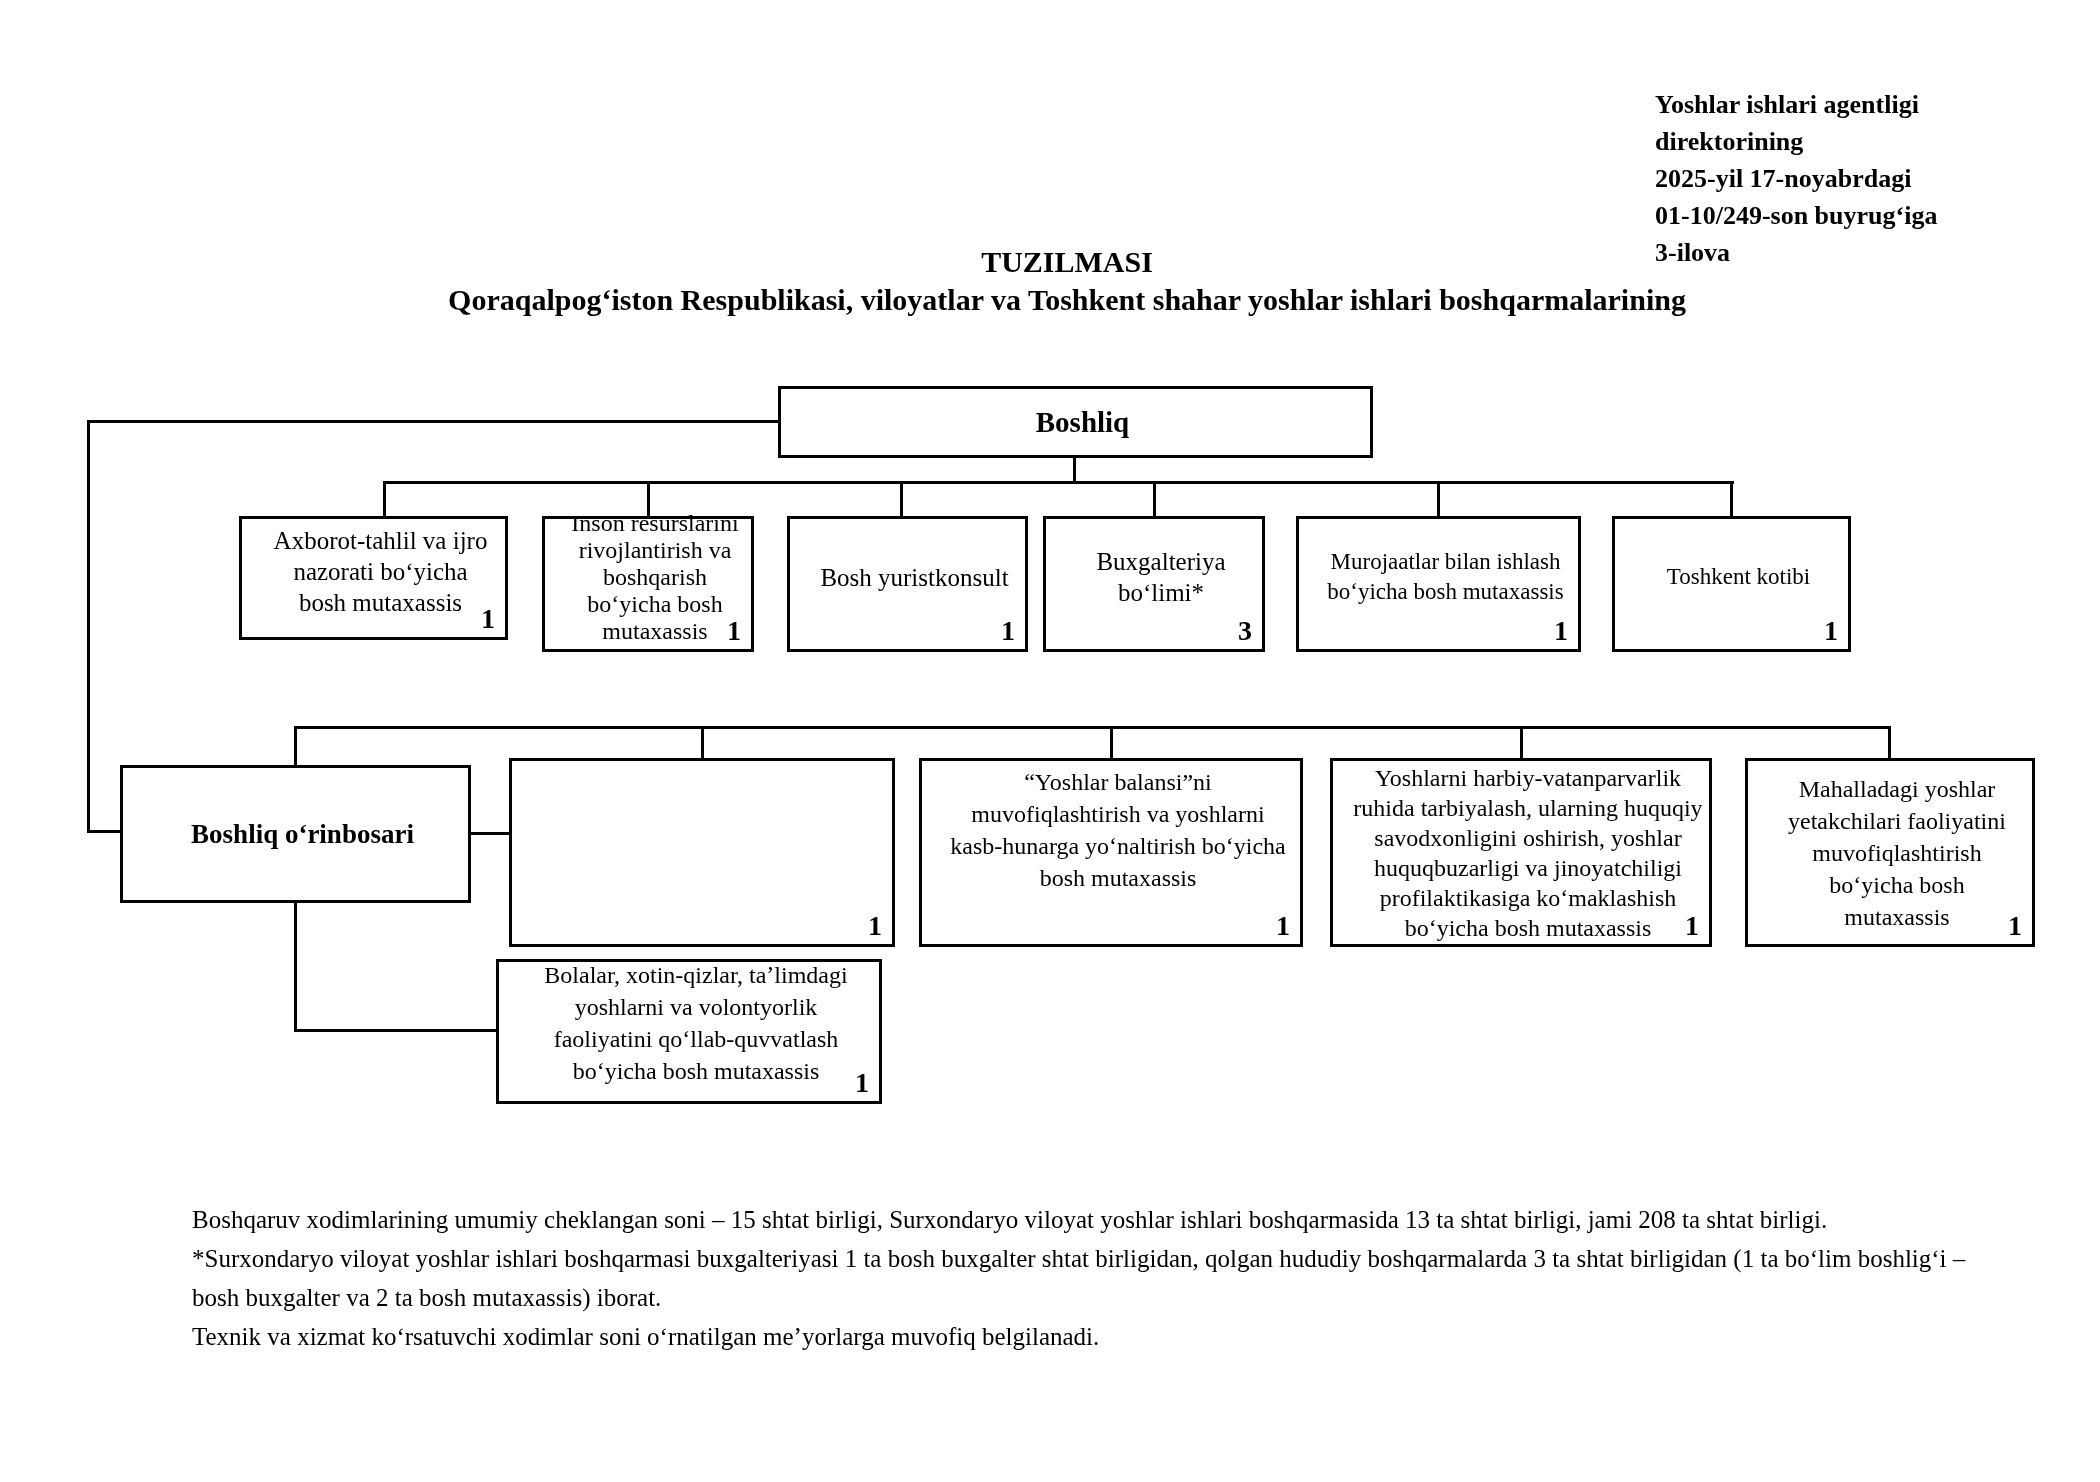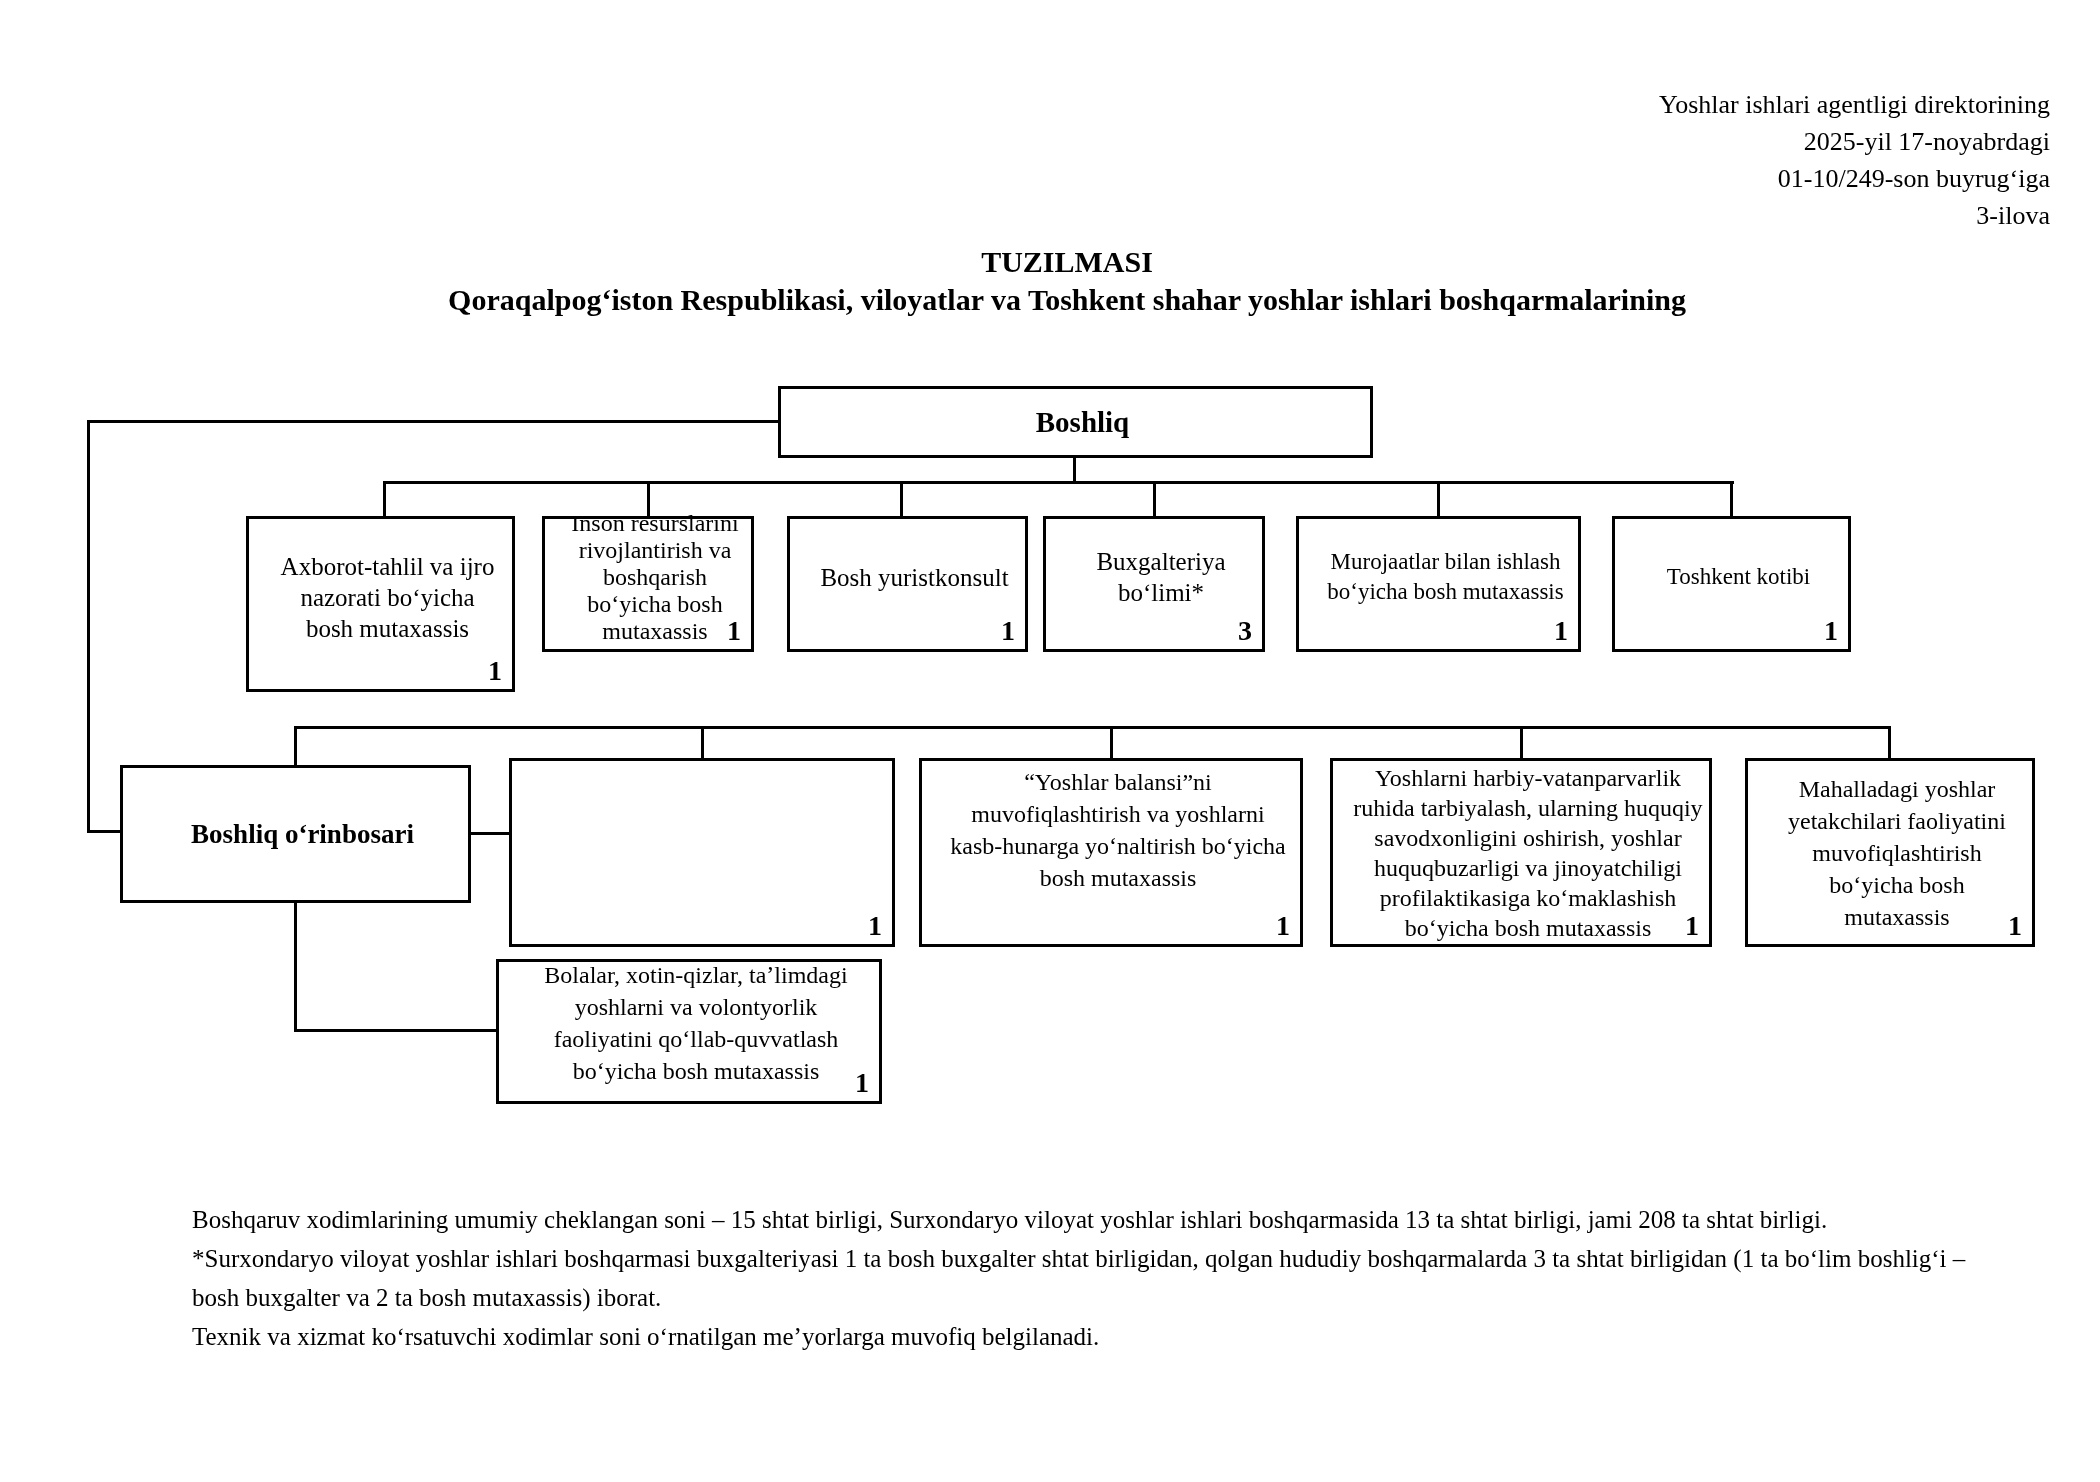--- a/index.html
+++ b/index.html
@@ -5,41 +5,41 @@
 <style>
   html, body { margin:0; padding:0; background:#ffffff; }
   .page {
     position:relative; width:2100px; height:1482px; background:#ffffff;
     font-family:"Liberation Serif", serif; color:#000;
     overflow:hidden;
   }
   
   .header-note {
     position:absolute; left:1655px; top:86px; width:395px;
-    text-align:right; font-size:26px; line-height:37px;
+    text-align:left; font-size:26px; line-height:37px;font-weight:bold;
   }
   
   .doc-title {
     position:absolute; left:34px; top:243px; width:2066px;
     text-align:center; font-weight:bold; font-size:30px; line-height:38px;
   }
   
   .node {
     position:absolute; background:#fff; border:3px solid #000; box-sizing:border-box;
     display:flex; align-items:center; justify-content:center;
     text-align:center;
     padding-left:14px;
   }
   .node .label { padding:6px 12px; }
   .node .count {
     position:absolute; right:10px; bottom:2px;
     font-weight:bold; font-size:28px; line-height:32px;
   }
   .root   { left:778px;  top:386px; width:595px; height:72px;  font-weight:bold; font-size:29px; }
-  .b1 { left:246px;  top:516px; width:269px; height:176px; } .b1 .label { font-size:25px; line-height:31px; }
+  .b1 { left:239px;  top:516px; width:269px; height:124px; } .b1 .label { font-size:25px; line-height:31px; }
   .b2 { left:542px;  top:516px; width:212px; height:136px; } .b2 .label { font-size:24px; line-height:27px; padding:4px 8px; }
   .b3 { left:787px;  top:516px; width:241px; height:136px; } .b3 .label { font-size:25px; line-height:31px; }
   .b4 { left:1043px; top:516px; width:222px; height:136px; } .b4 .label { font-size:25px; line-height:31px; }
   .b5 { left:1296px; top:516px; width:285px; height:136px; } .b5 .label { font-size:23px; line-height:30px; }
   .b6 { left:1612px; top:516px; width:239px; height:136px; } .b6 .label { font-size:23px; line-height:30px; }
   .b1 .label, .b3 .label, .b4 .label, .b5 .label, .b6 .label, .b2 .label { margin-bottom:14px; }
   .deputy { left:120px; top:765px; width:351px; height:138px; font-weight:bold; font-size:27px; }
   .r2b1 { left:509px;  top:758px; width:386px; height:189px; }
   .r2b2 { left:919px;  top:758px; width:384px; height:189px; }
   .r2b3 { left:1330px; top:758px; width:382px; height:189px; }

